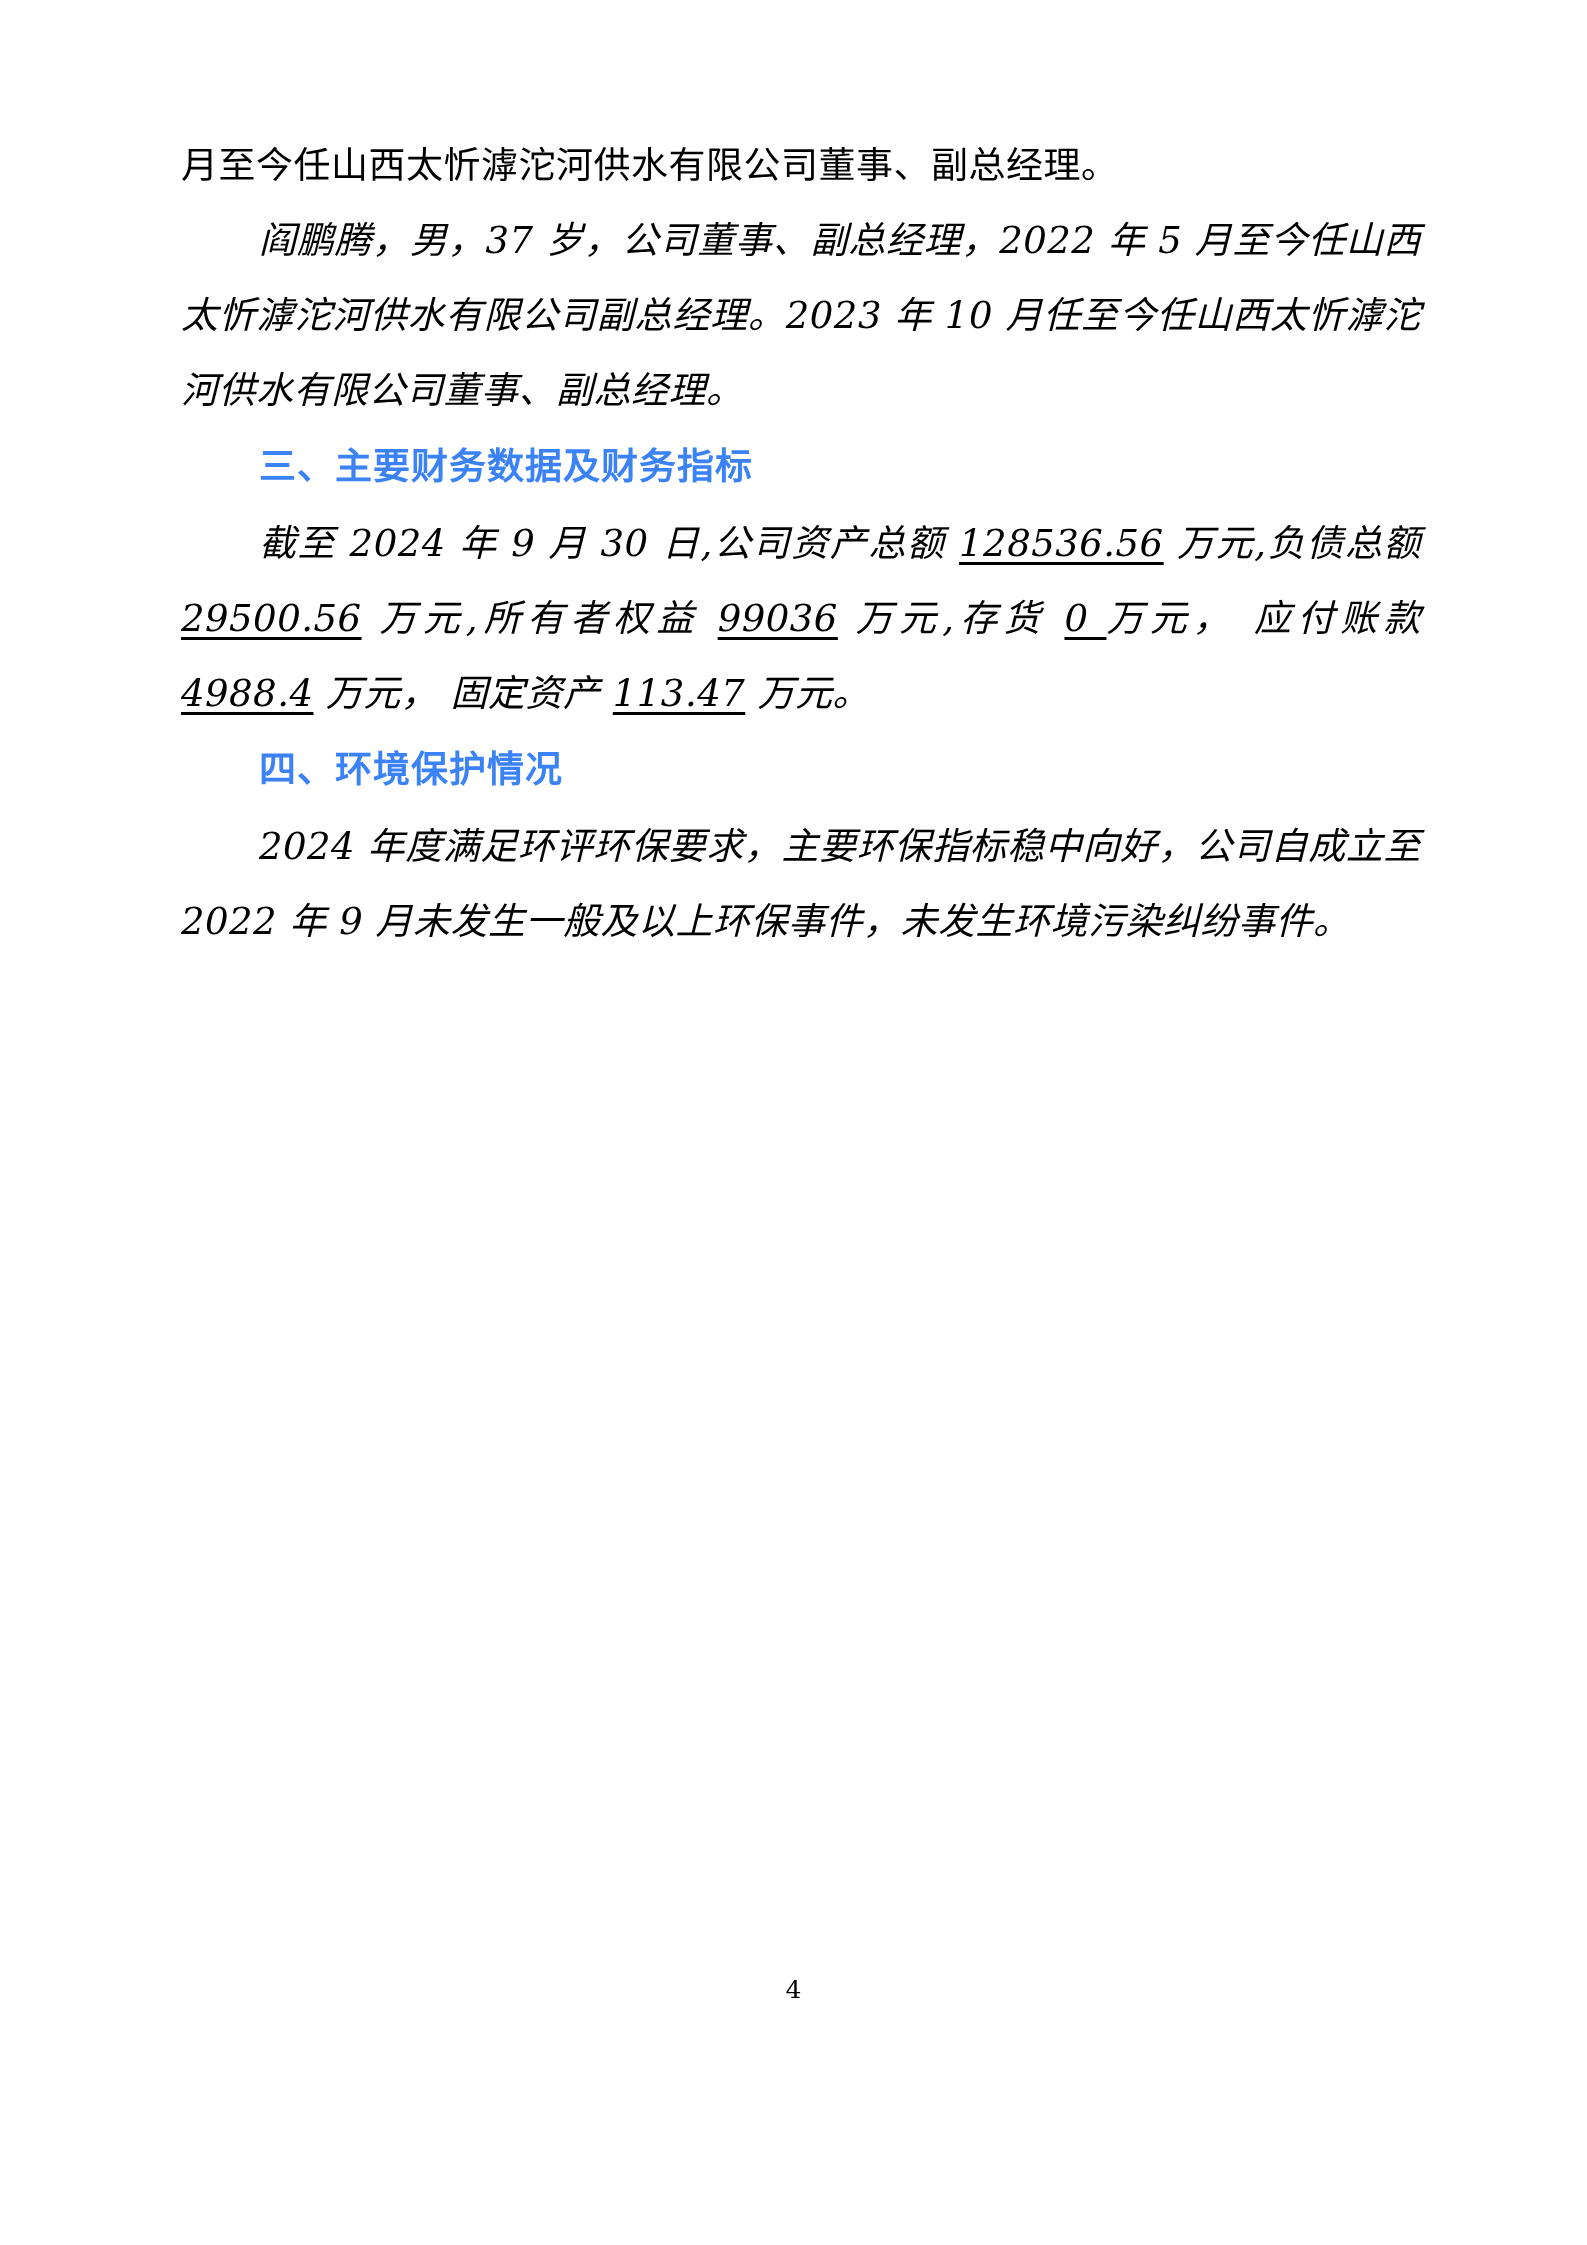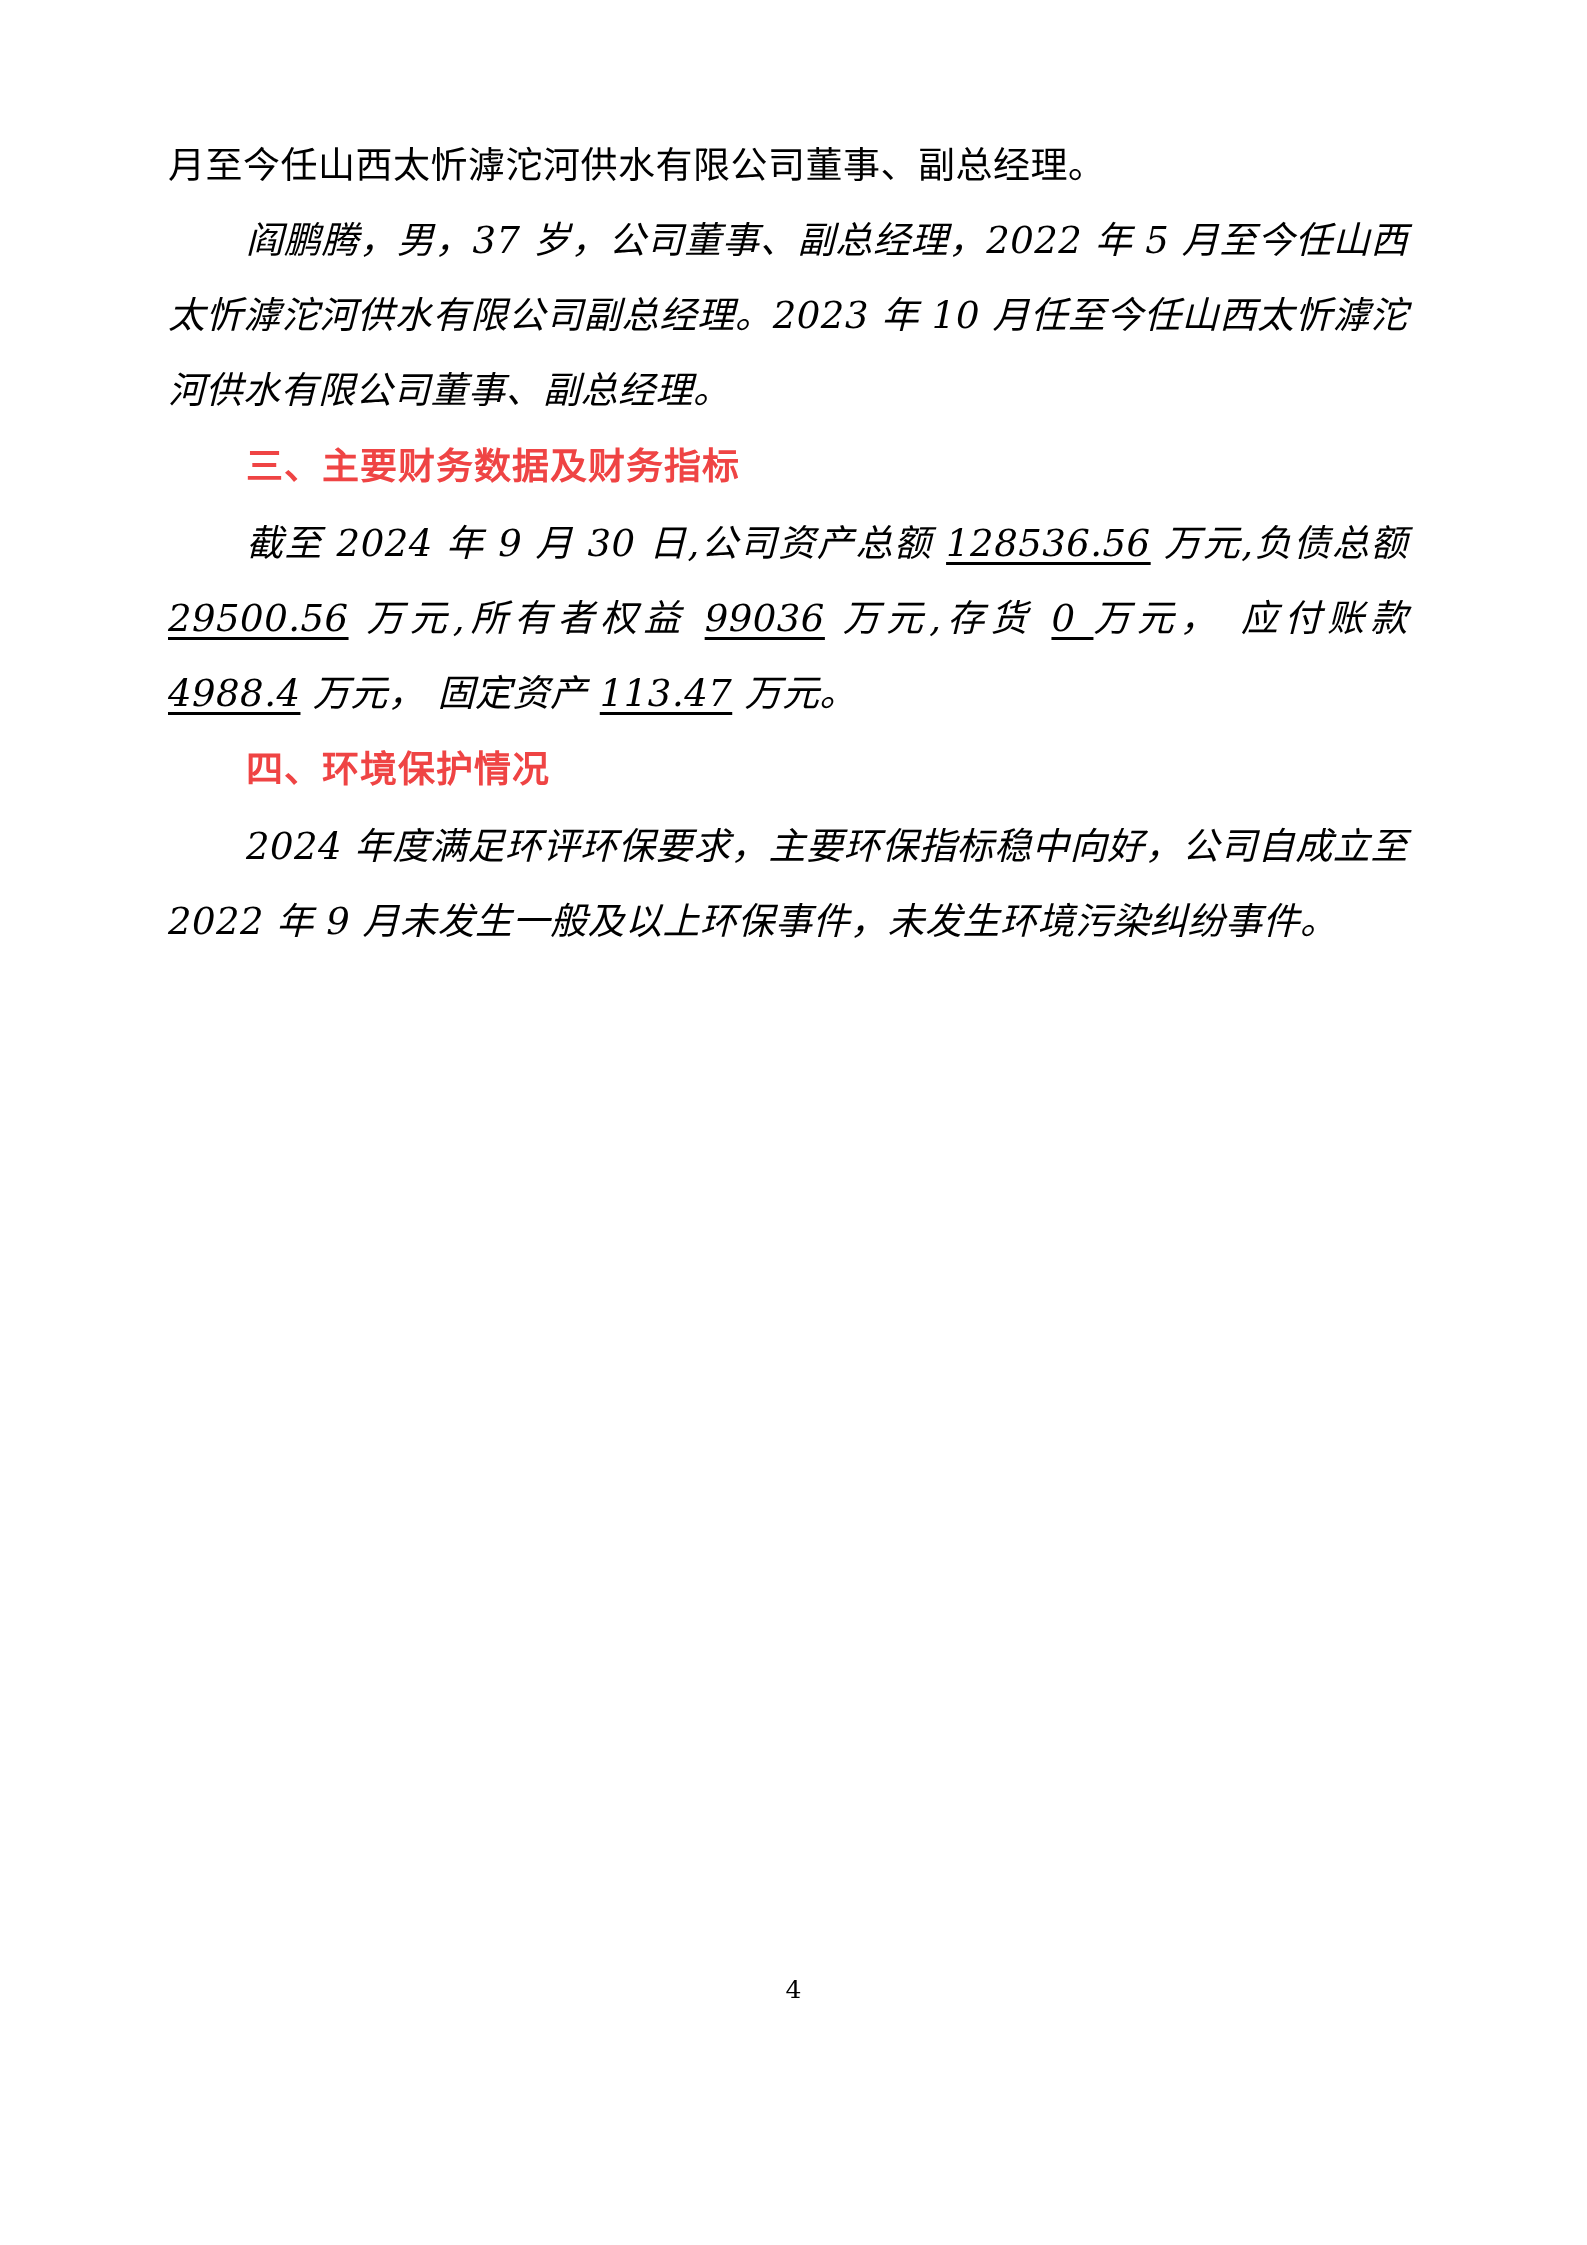--- a/index.html
+++ b/index.html
@@ -11,21 +11,21 @@
     position: relative;
     width: 1587px;
     height: 2245px;
     background: #ffffff;
     margin: 0 auto;
     box-sizing: border-box;
     overflow: hidden;
   }
   .content {
     position: absolute;
-    left: 168px;
+    left: 181px;
     top: 128px;
     width: 1240px;
   }
   .para {
     font-family: "DejaVu Serif", "Liberation Serif", serif;
     font-size: 37px;
     line-height: 75px;
     color: #000000;
     text-align: justify;
     text-justify: inter-ideograph;
@@ -34,21 +34,21 @@
   }
   .indent {
     text-indent: 78px;
     font-style: italic;
   }
   .heading {
     font-family: "DejaVu Sans", "Liberation Sans", sans-serif;
     font-size: 37px;
     font-weight: bold;
     line-height: 78px;
-    color: #ef4444;
+    color: #3b82f6;
     margin: 0;
     text-indent: 78px;
     letter-spacing: 1px;
   }
   .u {
     text-decoration: underline;
     text-underline-offset: 6px;
   }
   .num {
     font-family: "DejaVu Serif", "Liberation Serif", serif;

